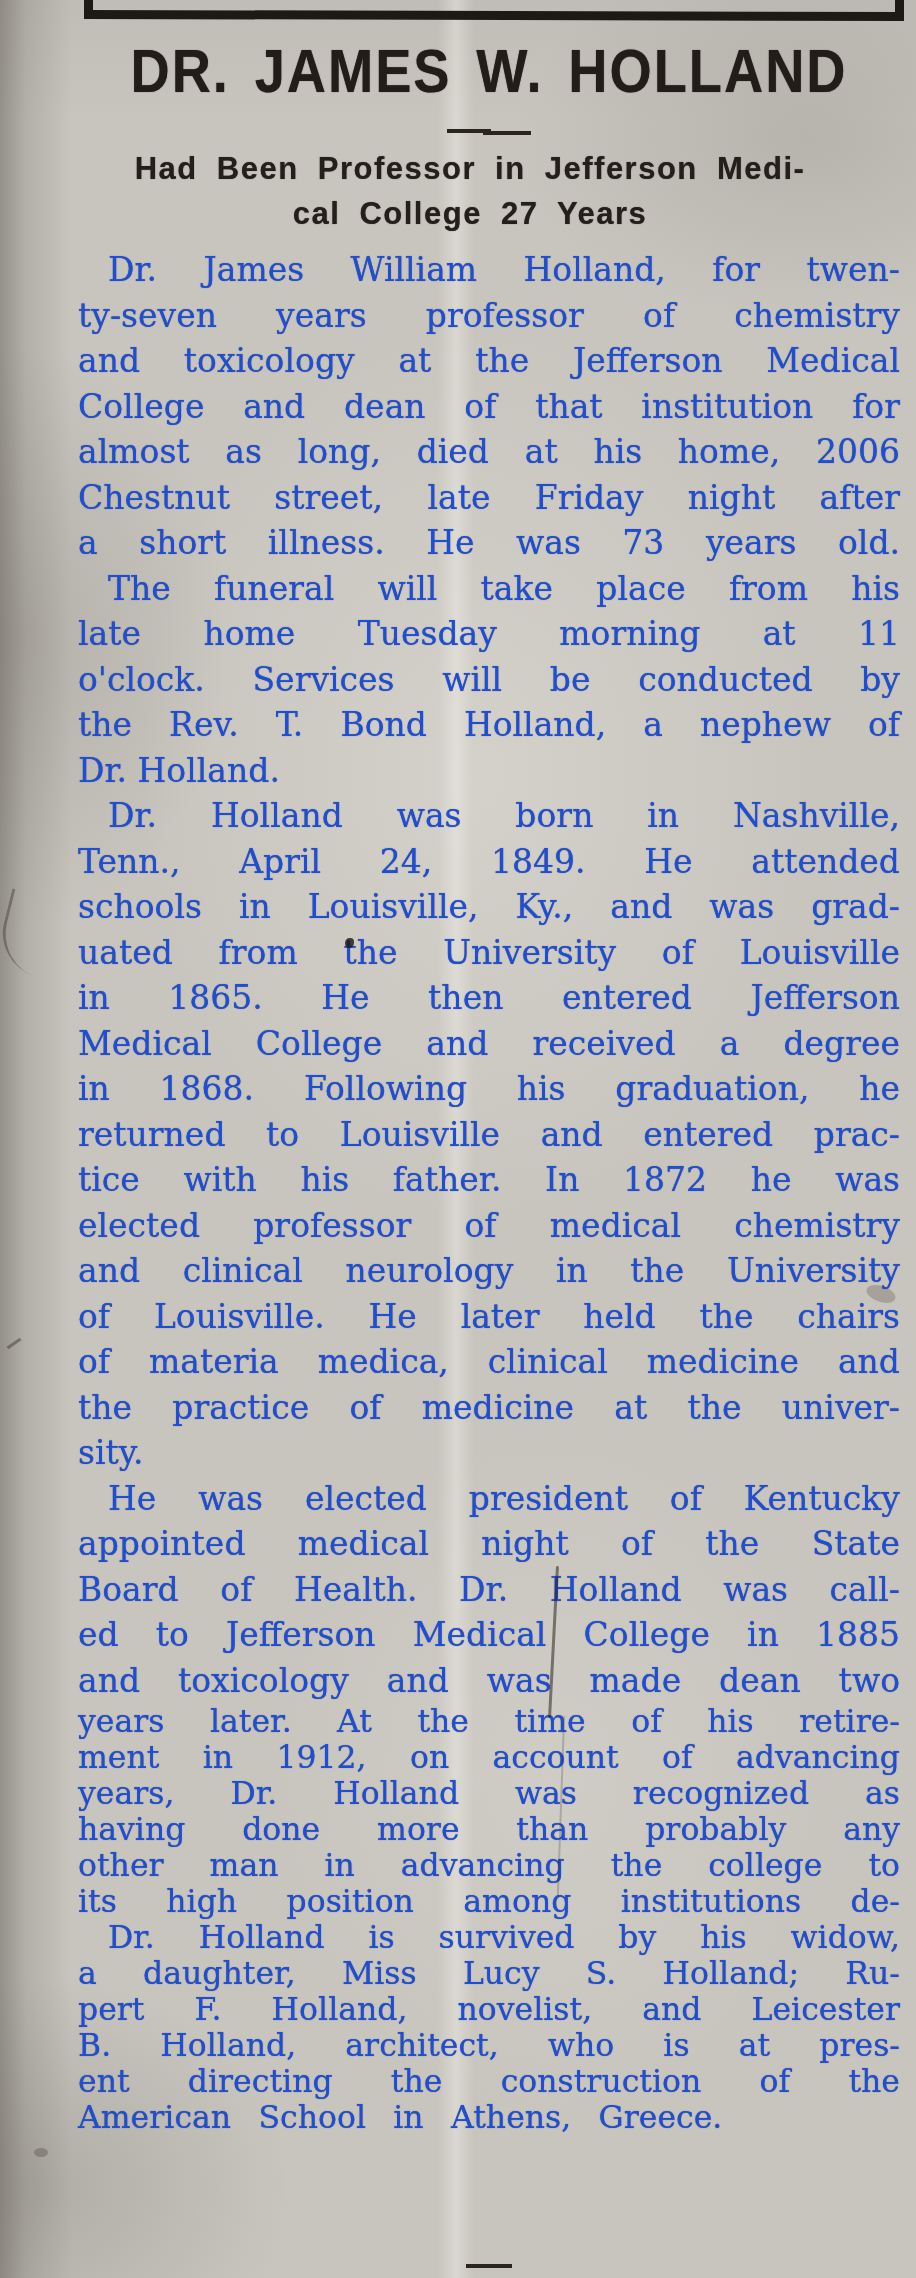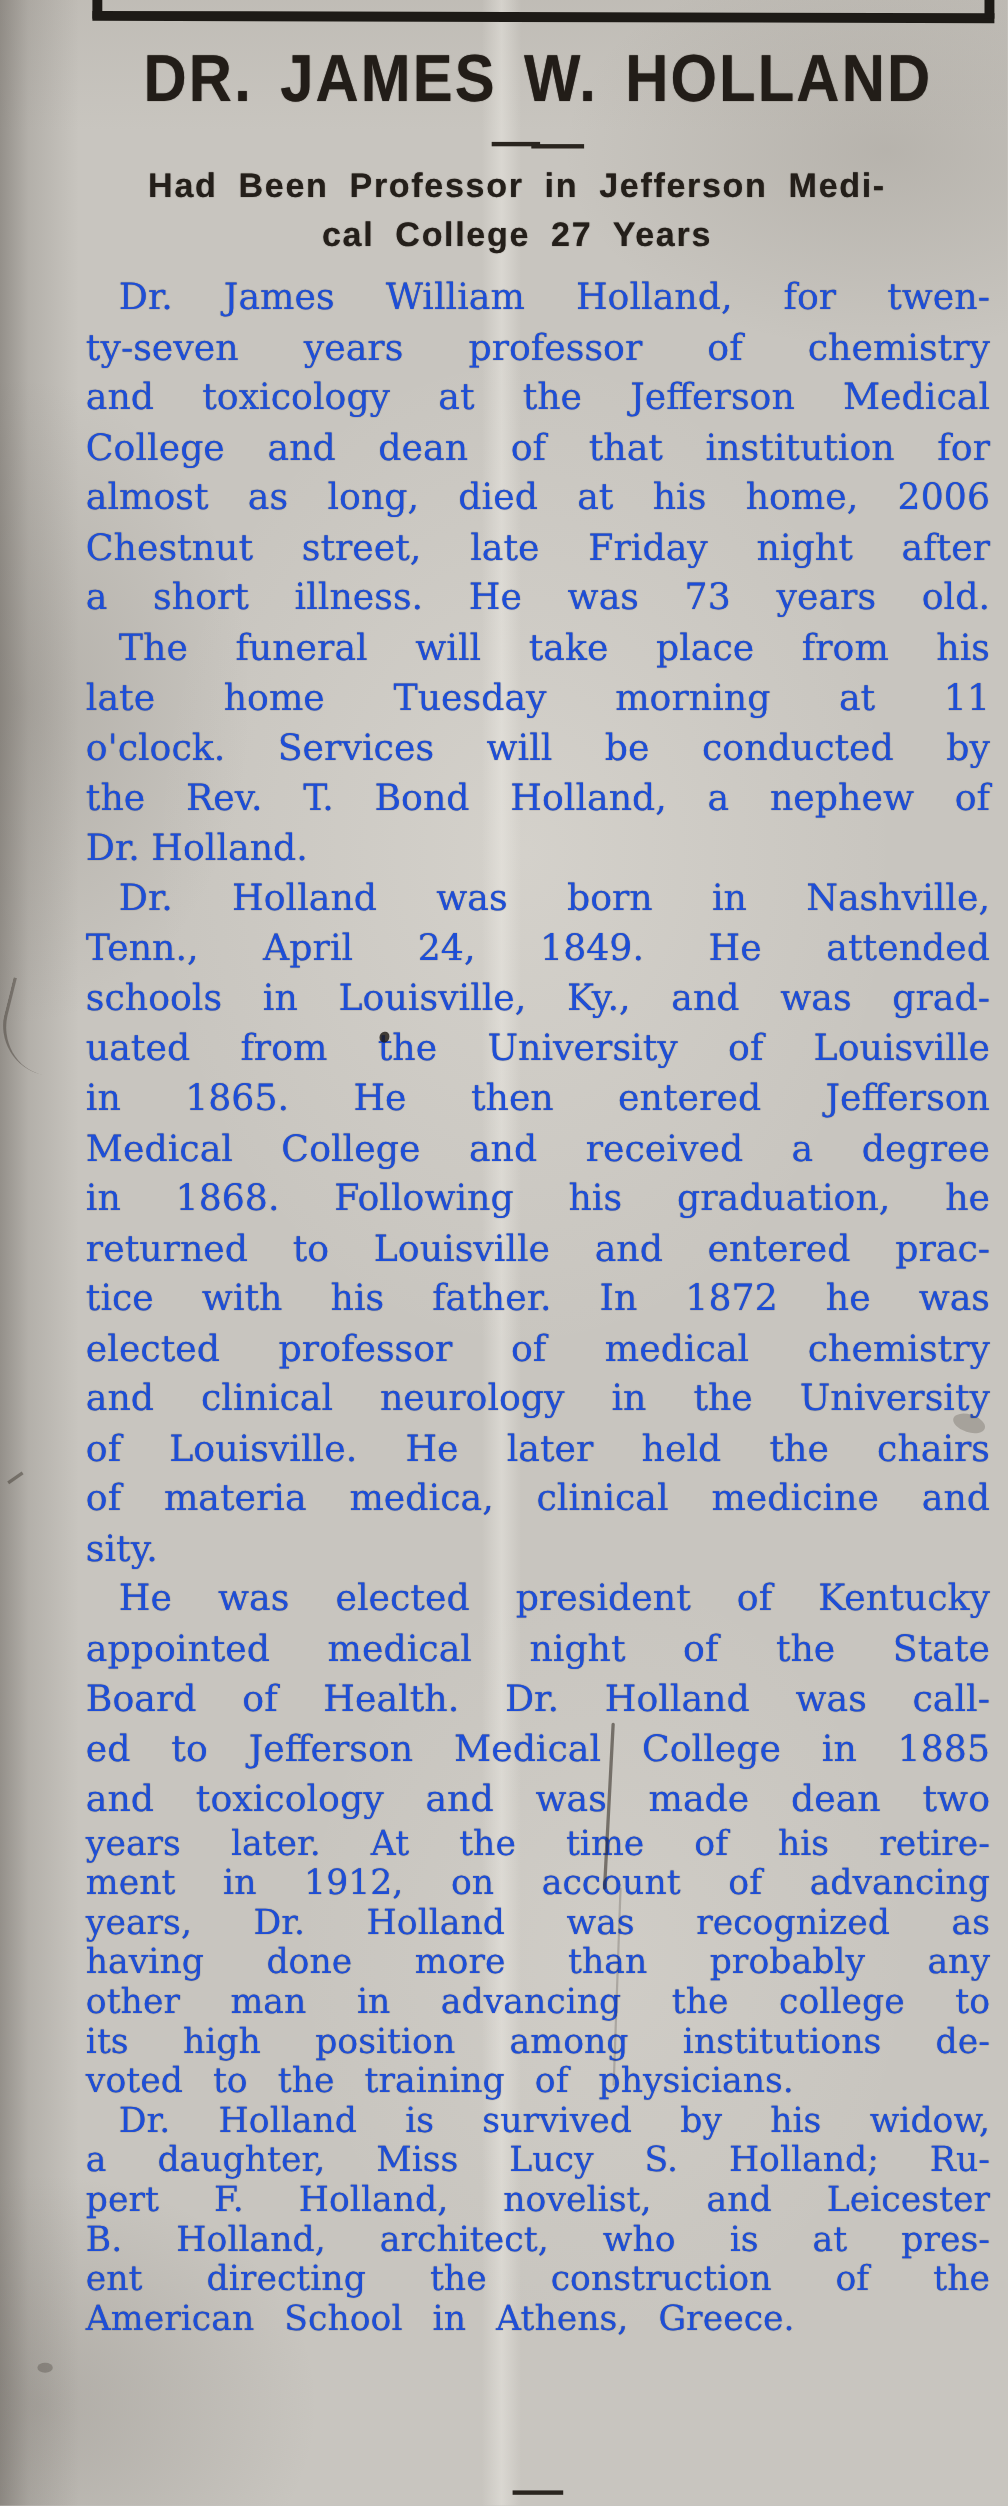--- a/index.html
+++ b/index.html
@@ -105,33 +105,33 @@
       <div class="bline j">uated from the University of Louisville</div>
       <div class="bline j">in 1865. He then entered Jefferson</div>
       <div class="bline j">Medical College and received a degree</div>
       <div class="bline j">in 1868. Following his graduation, he</div>
       <div class="bline j">returned to Louisville and entered prac-</div>
       <div class="bline j">tice with his father. In 1872 he was</div>
       <div class="bline j">elected professor of medical chemistry</div>
       <div class="bline j">and clinical neurology in the University</div>
       <div class="bline j">of Louisville. He later held the chairs</div>
       <div class="bline j">of materia medica, clinical medicine and</div>
+      <div class="bline j">the practice of medicine at the univer-</div>
       <div class="bline j pl">sity.</div>
       <div class="bline j indent">He was elected president of Kentucky</div>
       <div class="bline j">appointed medical night of the State</div>
       <div class="bline j">Board of Health. Dr. Holland was call-</div>
       <div class="bline j">ed to Jefferson Medical College in 1885</div>
       <div class="bline j">and toxicology and was made dean two</div>
       <div class="bline j tight">years later. At the time of his retire-</div>
       <div class="bline j tight">ment in 1912, on account of advancing</div>
       <div class="bline j tight">years, Dr. Holland was recognized as</div>
       <div class="bline j tight">having done more than probably any</div>
       <div class="bline j tight">other man in advancing the college to</div>
       <div class="bline j tight">its high position among institutions de-</div>
-      <div class="bline j tight pl wide">voted to the training of physicians.</div>
       <div class="bline j indent tight">Dr. Holland is survived by his widow,</div>
       <div class="bline j tight">a daughter, Miss Lucy S. Holland; Ru-</div>
       <div class="bline j tight">pert F. Holland, novelist, and Leicester</div>
       <div class="bline j tight">B. Holland, architect, who is at pres-</div>
       <div class="bline j tight">ent directing the construction of the</div>
       <div class="bline j tight pl wide">American School in Athens, Greece.</div>
     </div>
 
   <div class="end-divider"></div>
 

